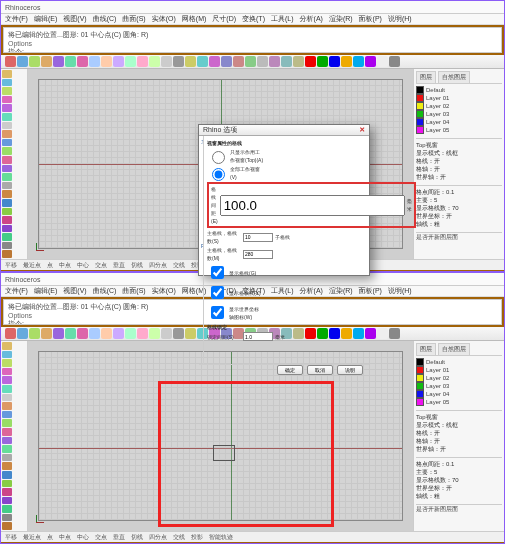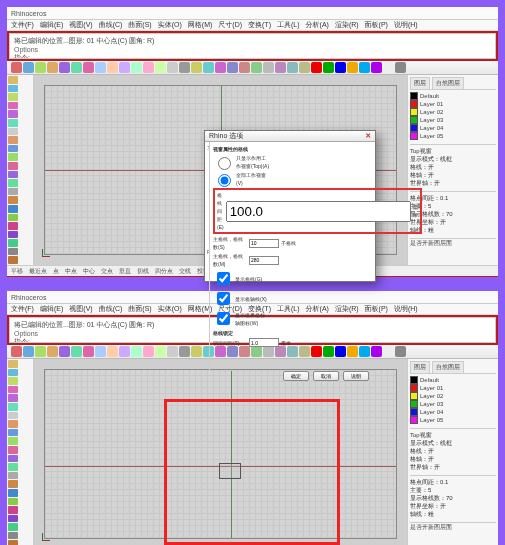--- a/index.html
+++ b/index.html
@@ -1,17 +1,17 @@
 <!DOCTYPE html>
 <html><head>
 <meta charset="utf-8">
 <style>
 html,body{margin:0;padding:0;font-family:"Microsoft YaHei",Arial,sans-serif;font-size:8px;background:#fff;color:#333}
 .app{width:505px;display:flex;flex-direction:column}
-.instance{border:7px solid #8b5cf6;background:#b91c1c;position:relative}
+.instance{border:1px solid #8b5cf6;background:#a16207;position:relative}
 .inst1{height:270px}
 .inst2{height:270px}
 .titlebar{height:12px;background:#fafafa;border-bottom:1px solid #ccc;display:flex;align-items:center;padding:0 4px;font-size:7px;color:#555}
 .menubar{height:10px;background:#f8f8f8;border-bottom:1px solid #ddd;display:flex;padding:0 4px;gap:6px;font-size:7px;color:#333}
 .menubar span{cursor:default}
 .cmdarea{background:#fff;border:1px solid #ccc;margin:2px;padding:2px 4px;font-size:7px;color:#444;height:20px;overflow:hidden}
 .cmdarea .prompt{color:#666}
 .bigtoolbar{height:13px;background:linear-gradient(#f8f8f8,#e8e8e8);border-bottom:1px solid #bbb;display:flex;align-items:center;padding:0 4px;gap:1px}
 .bigtoolbar .ico{width:11px;height:11px;border-radius:2px;display:inline-block}
 .workspace{display:flex;height:190px;position:relative}

